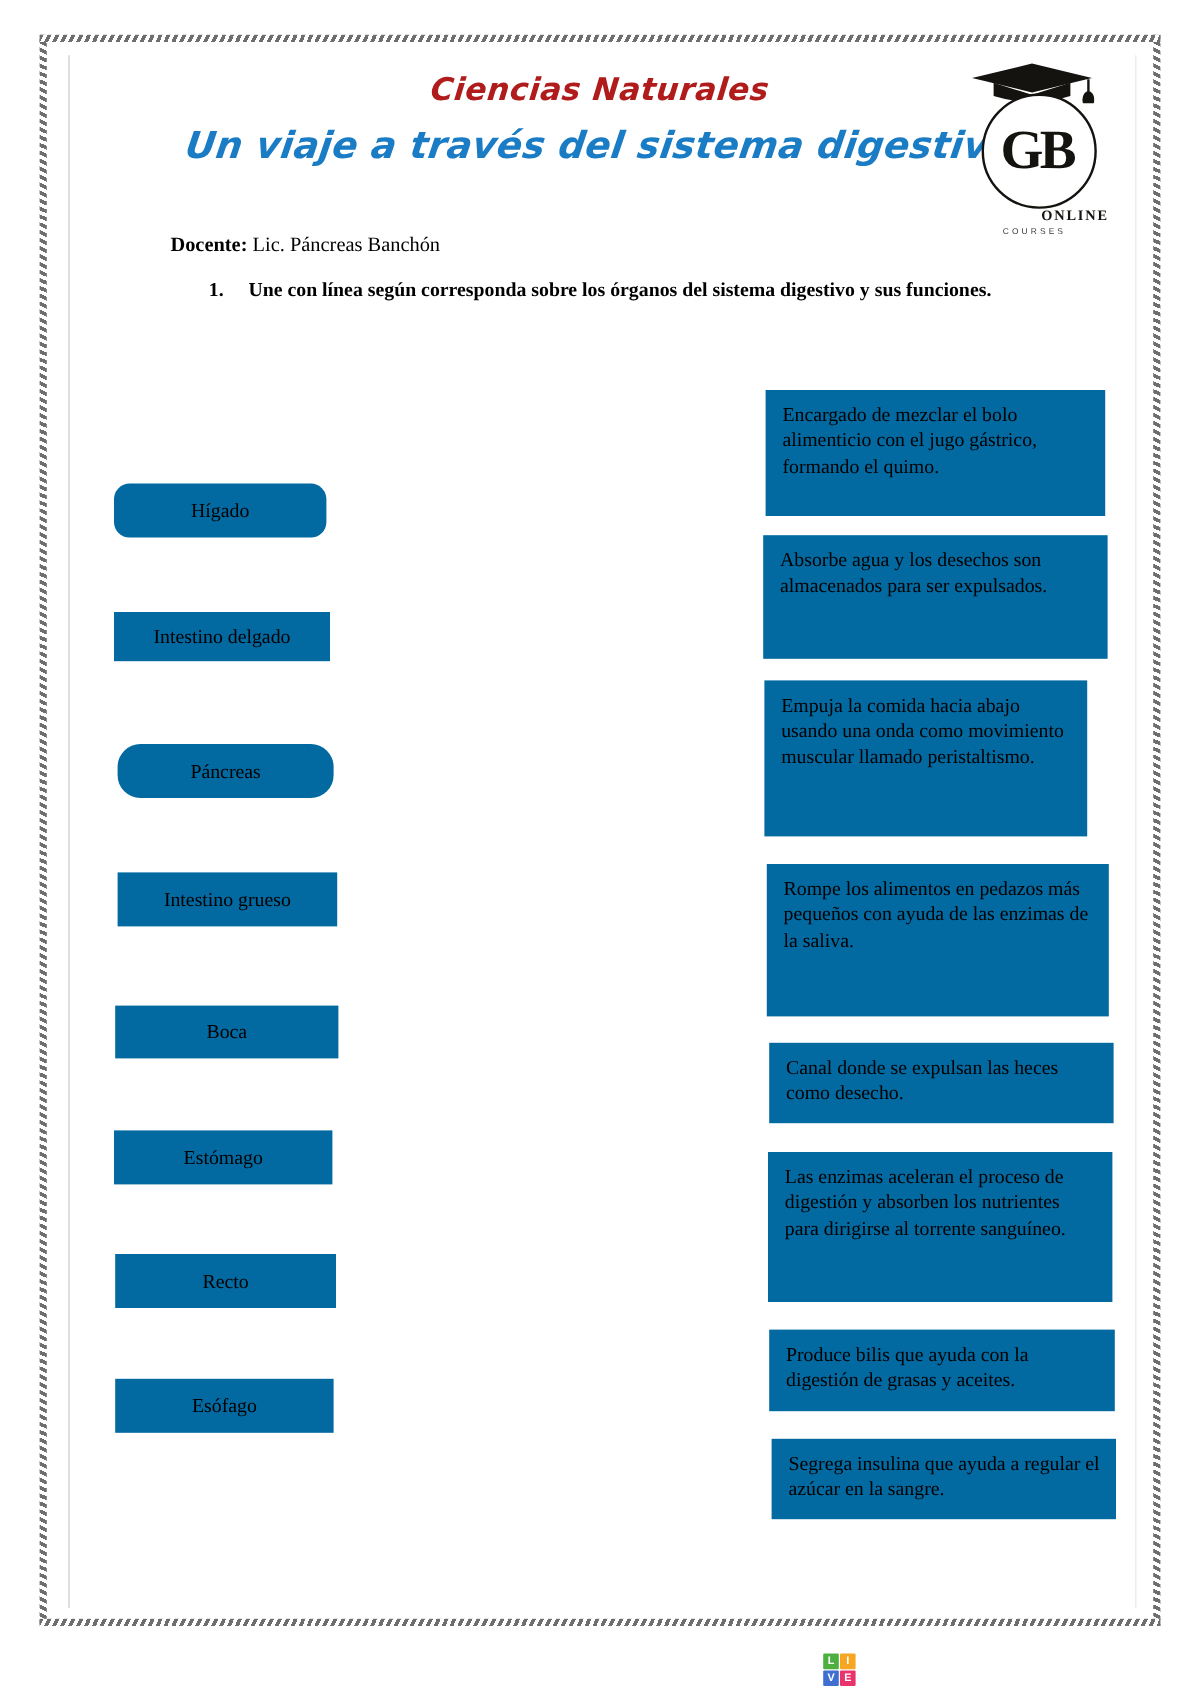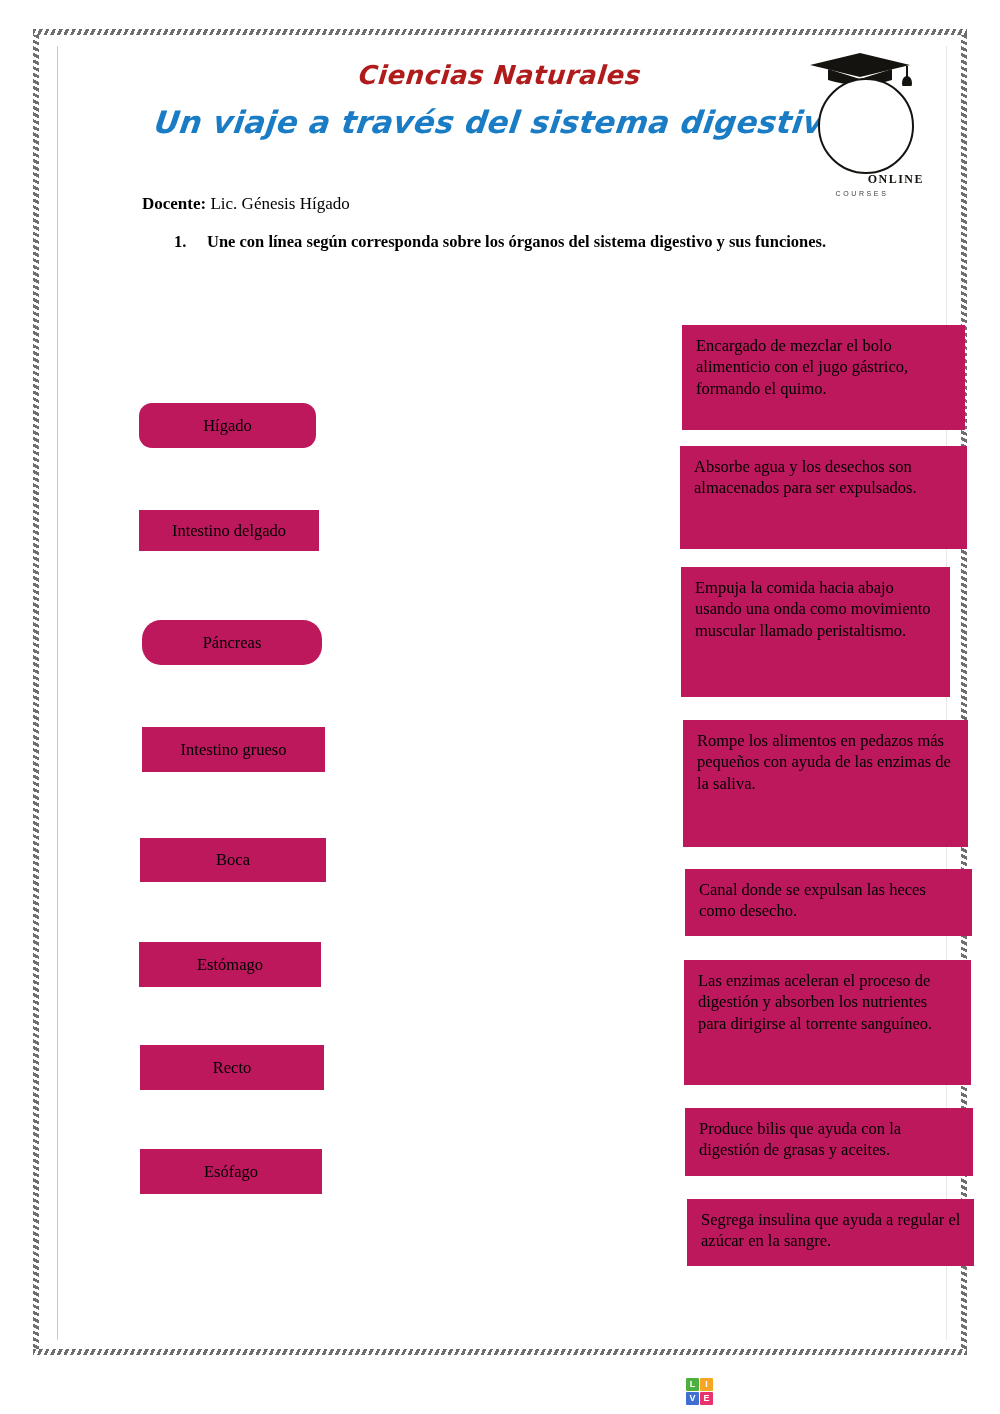--- a/index.html
+++ b/index.html
@@ -170,24 +170,23 @@
     top: 0;
   }
   .instruction .txt {
     display: block;
     margin-left: 33px;
   }
 
   
   .box {
     position: absolute;
-    background: #be185d;
+    background: #0369a1;
     color: #000;
     box-sizing: border-box;
-    margin-left: 44px;
   }
   .box.left {
     display: flex;
     align-items: center;
     justify-content: center;
     font-size: 16.5px;
   }
   .box.right {
     padding: 10px 13px 10px 14px;
     font-size: 16.5px;
@@ -242,25 +241,26 @@
 <div class="title-sub">Un viaje a través del sistema digestivo</div>
 
 <div id="logo">
   <svg class="cap" viewBox="0 0 104 34">
     <polygon points="52,1 102,13 52,25 2,13" fill="#15130f"></polygon>
     <path d="M20 17 L20 28 Q52 38 84 28 L84 17 L52 27 Z" fill="#15130f"></path>
     <path d="M99 14 L99 27" stroke="#15130f" stroke-width="2" fill="none"></path>
     <ellipse cx="99" cy="31" rx="5" ry="7" fill="#15130f"></ellipse>
   </svg>
   <div class="circle"></div>
+  <div class="monogram">GB</div>
   <div class="online">ONLINE</div>
   <div class="courses">COURSES</div>
 </div>
 
-<div class="docente"><b>Docente:</b><span> Lic. Génesis Hígado</span></div>
+<div class="docente"><b>Docente:</b><span> Lic. Páncreas Banchón</span></div>
 
 <div class="instruction">
   <span class="num">1.</span>
   <span class="txt">Une con línea según corresponda sobre los órganos del sistema digestivo y sus funciones.</span>
 </div>
 
 <div class="box left" style="left:95px; top:403px; width:177px; height:45px;border-radius:13px;">Hígado</div>
 <div class="box left" style="left:95px; top:510px; width:180px; height:41px;">Intestino delgado</div>
 <div class="box left" style="left:98px; top:620px; width:180px; height:45px;border-radius:19px;">Páncreas</div>
 <div class="box left" style="left:98px; top:727px; width:183px; height:45px;">Intestino grueso</div>

